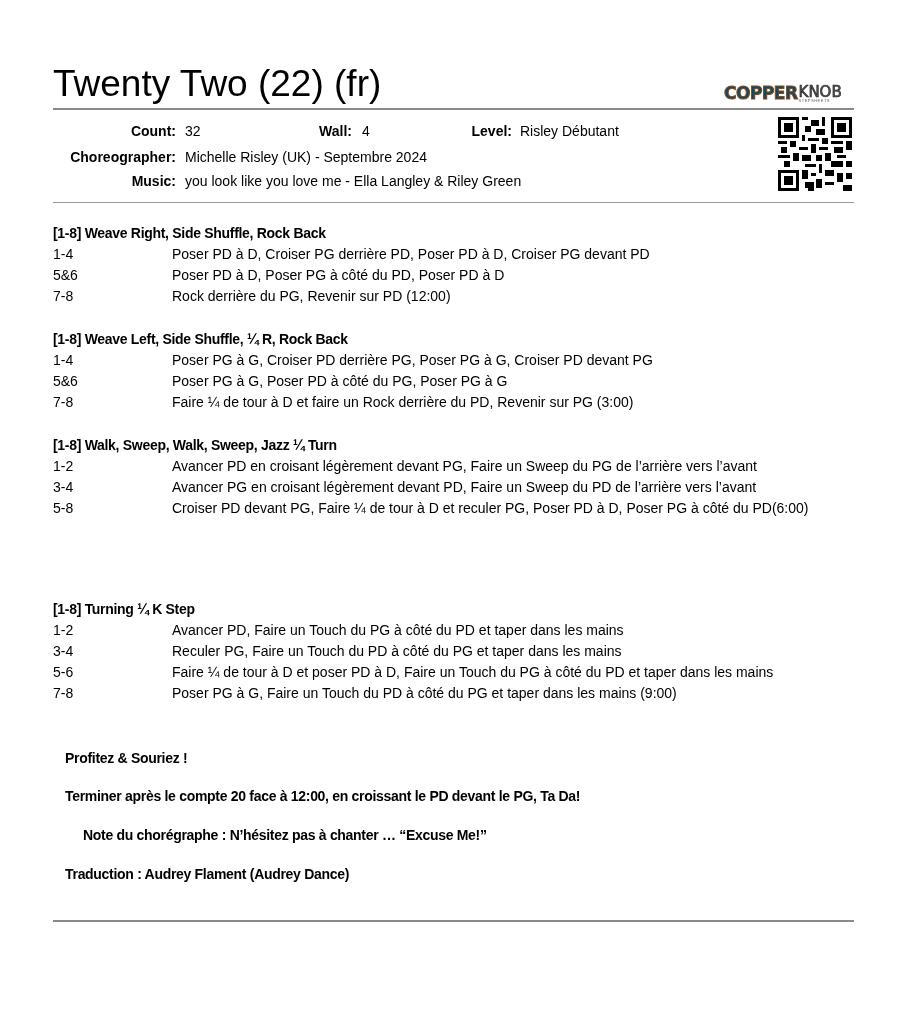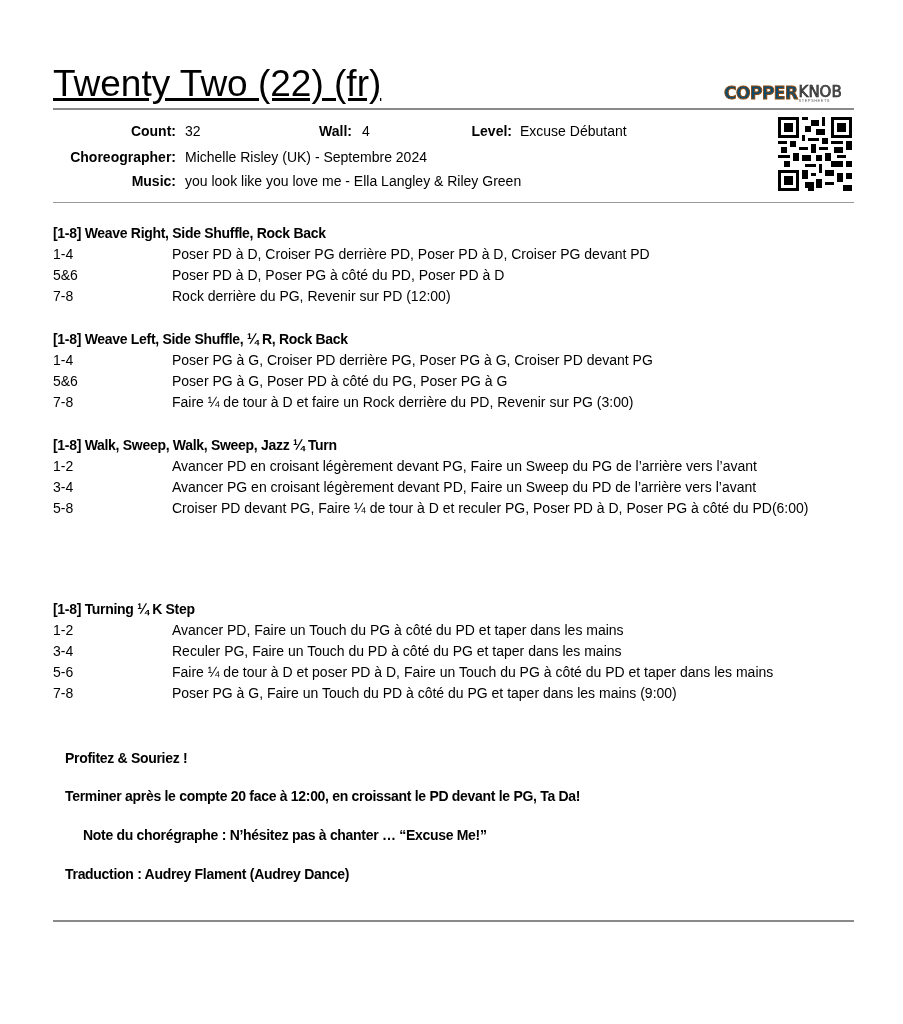--- a/index.html
+++ b/index.html
@@ -1,18 +1,18 @@
 <!DOCTYPE html>
 <html><head>
 <meta charset="utf-8">
 <style>
   html, body { margin: 0; padding: 0; background: #ffffff; }
   body { width: 903px; height: 1024px; position: relative; overflow: hidden;
          font-family: "Liberation Sans", sans-serif; color: #000; }
-  .title { position: absolute; left: 53px; top: 62px; font-size: 37px; line-height: 44px; font-weight: normal; margin:0;text-decoration:underline; }
+  .title { position: absolute; left: 53px; top: 62px; font-size: 37px; line-height: 44px; font-weight: normal; margin:0; }
   .logo { position: absolute; left: 724px; top: 81px; height: 22px; display: flex; align-items: flex-end; }
   .logo .copper { font-family: "DejaVu Sans", sans-serif; font-weight: bold; font-size: 17px; letter-spacing: -0.5px;
                   color: #0c4a6e; -webkit-text-stroke: 1px #8a4a10; line-height: 20px; }
   .logo .knob-wrap { display: flex; flex-direction: column; margin-left: 1px; }
   .logo .knob { font-family: "DejaVu Sans", sans-serif; font-weight: normal; font-size: 15px; color: #555; -webkit-text-stroke: 0.6px #222; line-height: 12px; }
   .logo .sub { font-size: 4px; color: #666; letter-spacing: 0.5px; line-height: 5px; }
   .rule { position: absolute; left: 53px; width: 801px; height: 2px; background: #8a8a8a; }
   .meta { position: absolute; font-size: 14px; line-height: 20px; }
   .meta .lbl { font-weight: bold; position: absolute; text-align: right; white-space: nowrap; }
   .meta .val { position: absolute; white-space: nowrap; }
@@ -38,21 +38,21 @@
 </div>
 
 <div class="rule" style="top:108px;"></div>
 
 <div class="meta">
   <span class="lbl" style="left:80px; top:121px; width:96px;">Count:</span>
   <span class="val" style="left:185px; top:121px;">32</span>
   <span class="lbl" style="left:290px; top:121px; width:62px;">Wall:</span>
   <span class="val" style="left:362px; top:121px;">4</span>
   <span class="lbl" style="left:450px; top:121px; width:62px;">Level:</span>
-  <span class="val" style="left:520px; top:121px;">Excuse Débutant</span>
+  <span class="val" style="left:520px; top:121px;">Risley Débutant</span>
   <span class="lbl" style="left:40px; top:147px; width:136px;">Choreographer:</span>
   <span class="val" style="left:185px; top:147px;">Michelle Risley (UK) - Septembre 2024</span>
   <span class="lbl" style="left:80px; top:171px; width:96px;">Music:</span>
   <span class="val" style="left:185px; top:171px;">you look like you love me - Ella Langley &amp; Riley Green</span>
 </div>
 
 <svg class="qr" viewBox="0 0 25 25" shape-rendering="crispEdges">
   <rect x="0" y="0" width="25" height="25" fill="#fff"></rect>
   <g fill="#000">
     <rect x="0" y="0" width="7" height="7"></rect>

